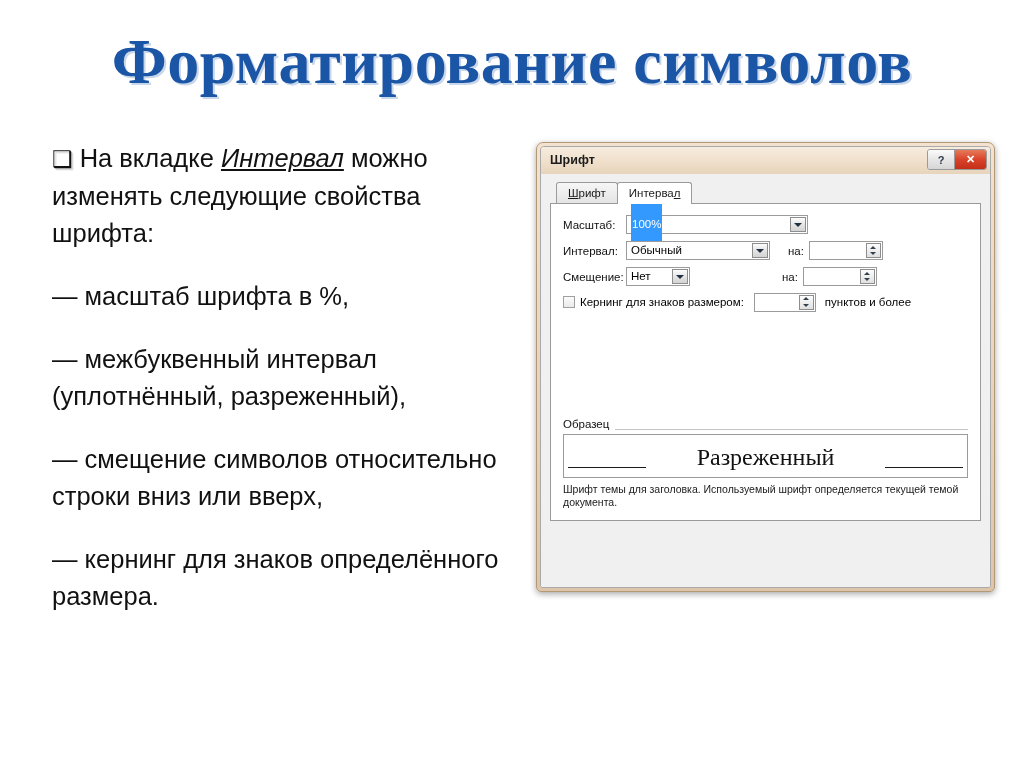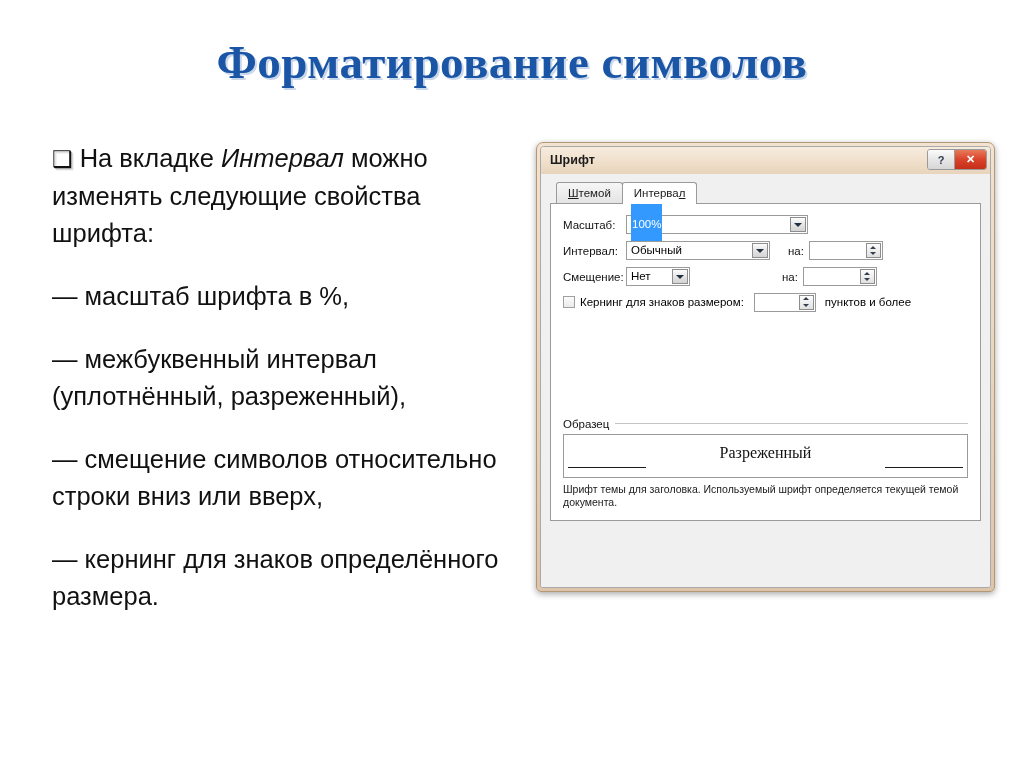--- a/index.html
+++ b/index.html
@@ -19,21 +19,21 @@
 
   
   #slide-title {
     position: absolute;
     left: 0;
     top: 34px;
     width: 1024px;
     text-align: center;
     font-family: "Liberation Serif", serif;
     font-weight: bold;
-    font-size: 47px;
+    font-size: 64px;
     line-height: 56px;
     color: #1B55A6;
     letter-spacing: 0.5px;
     text-shadow: 2px 2px 0 #c9d7ea;
     white-space: nowrap;
   }
 
   
   #bullet-column {
     position: absolute;
@@ -48,21 +48,21 @@
     color: #111111;
   }
   .para:last-child { margin-bottom: 0; }
   .sq-bullet {
     font-size: 23px;
     line-height: 37px;
     margin-right: 7px;
     text-shadow: 2px 2px 0 #d9d9d9;
   }
   .em-dash { letter-spacing: 0; }
-  .italic { font-style: italic; }
+  .italic { font-style: italic; text-decoration: underline; }
 
   
   #font-dialog {
     position: absolute;
     left: 536px;
     top: 142px;
     width: 459px;
     height: 450px;
     background: linear-gradient(180deg,#f3e2cf 0%, #e8d4bd 55%, #dcc5ab 100%);
     border: 1px solid #b39875;
@@ -309,21 +309,21 @@
 
   
   #sample-group {
     position: absolute;
     left: 12px;
     right: 12px;
     bottom: 11px;
   }
   #sample-legend-row {
     display: flex;
-    align-items: center;
+    align-items: flex-end;
     height: 13px;
   }
   #sample-legend {
     font-size: 11.5px;
     padding-right: 6px;
     color: #111;
   }
   #sample-legend-line {
     flex: 1;
     height: 1px;
@@ -338,21 +338,21 @@
     box-sizing: border-box;
     overflow: hidden;
   }
   #sample-text {
     position: absolute;
     left: 0;
     right: 0;
     top: 9px;
     text-align: center;
     font-family: "Liberation Serif", serif;
-    font-size: 16px;
+    font-size: 24px;
     color: #111111;
   }
   .sample-rule {
     position: absolute;
     bottom: 9px;
     height: 1px;
     background: #1a1a1a;
   }
   #sample-rule-left  { left: 4px;  width: 78px; }
   #sample-rule-right { right: 4px; width: 78px; }
@@ -434,21 +434,21 @@
       <div id="dialog-title-text">Шрифт</div>
       <div id="titlebar-buttons">
         <div class="tb-btn" id="help-button">?</div>
         <div class="tb-btn" id="close-button">✕</div>
       </div>
     </div>
 
     <div id="dialog-body">
 
       <div id="tab-strip">
-        <div class="tab"><span class="u">Ш</span><span>темой</span></div><div class="tab active"><span>Интерва</span><span class="u">л</span></div>
+        <div class="tab"><span class="u">Ш</span><span>рифт</span></div><div class="tab active"><span>Интерва</span><span class="u">л</span></div>
       </div>
 
       <div id="tab-page">
 
         <div class="form-row" id="scale-row">
           <span class="field-label">Масштаб:</span>
           <div class="combo" id="scale-combo">
             <span class="combo-value sel">100%</span>
             <span class="combo-arrow">
                 <span class="arrow-glyph"></span>

